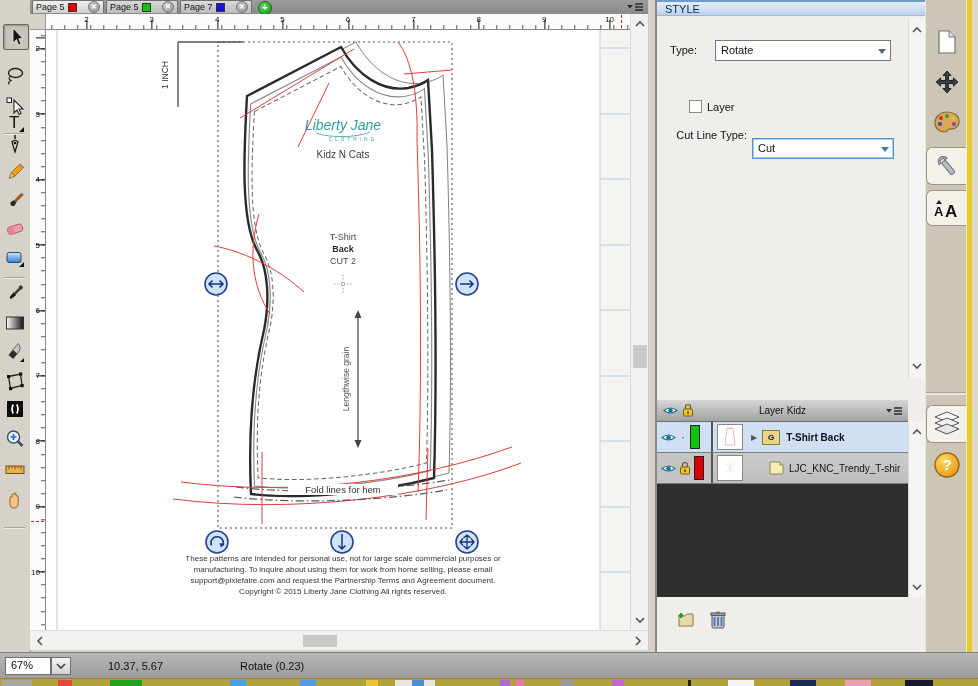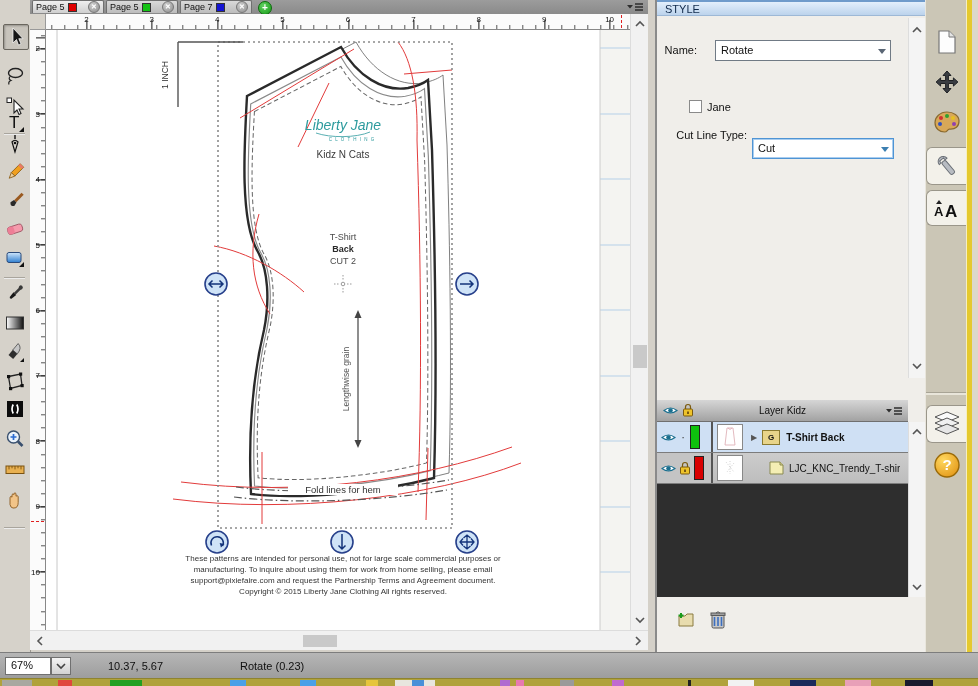--- a/index.html
+++ b/index.html
@@ -424,27 +424,27 @@
         <path d="M6,4 l4,4 -4,4" fill="none" stroke="#555" stroke-width="1.6"></path>
       </svg>
     </div>
 </div>
 
 <div class="abs rightpanel">
 
   <div class="phead" style="top:0">
     <span>STYLE</span>
   </div>
-  <div class="fieldlabel" style="left:2px;top:44px;width:38px">Name:</div>
+  <div class="fieldlabel" style="left:2px;top:44px;width:38px">Type:</div>
   <div class="ddown" style="left:58px;top:40px;width:176px">
     <span>Rotate</span>
     <span class="dd-arrow"></span>
   </div>
   <div class="checkbox" style="left:32px;top:100px"></div>
-  <div class="fieldlabel" style="left:50px;top:101px;width:60px;text-align:left">Jane</div>
+  <div class="fieldlabel" style="left:50px;top:101px;width:60px;text-align:left">Layer</div>
   <div class="fieldlabel" style="left:2px;top:129px;width:88px">Cut Line Type:</div>
   <div class="ddown focus" style="left:95px;top:125px;width:142px">
     <span>Cut</span>
     <span class="dd-arrow" style="border-top-color:#3c7fb1"></span>
   </div>
   <div class="pscroll" style="right:0;top:18px;height:360px">
     <div class="sb-arrow" style="top:4px;left:0">
         <svg width="16" height="16">
           <path d="M4,10 l4,-4 4,4" fill="none" stroke="#555" stroke-width="1.6"></path>
         </svg>

